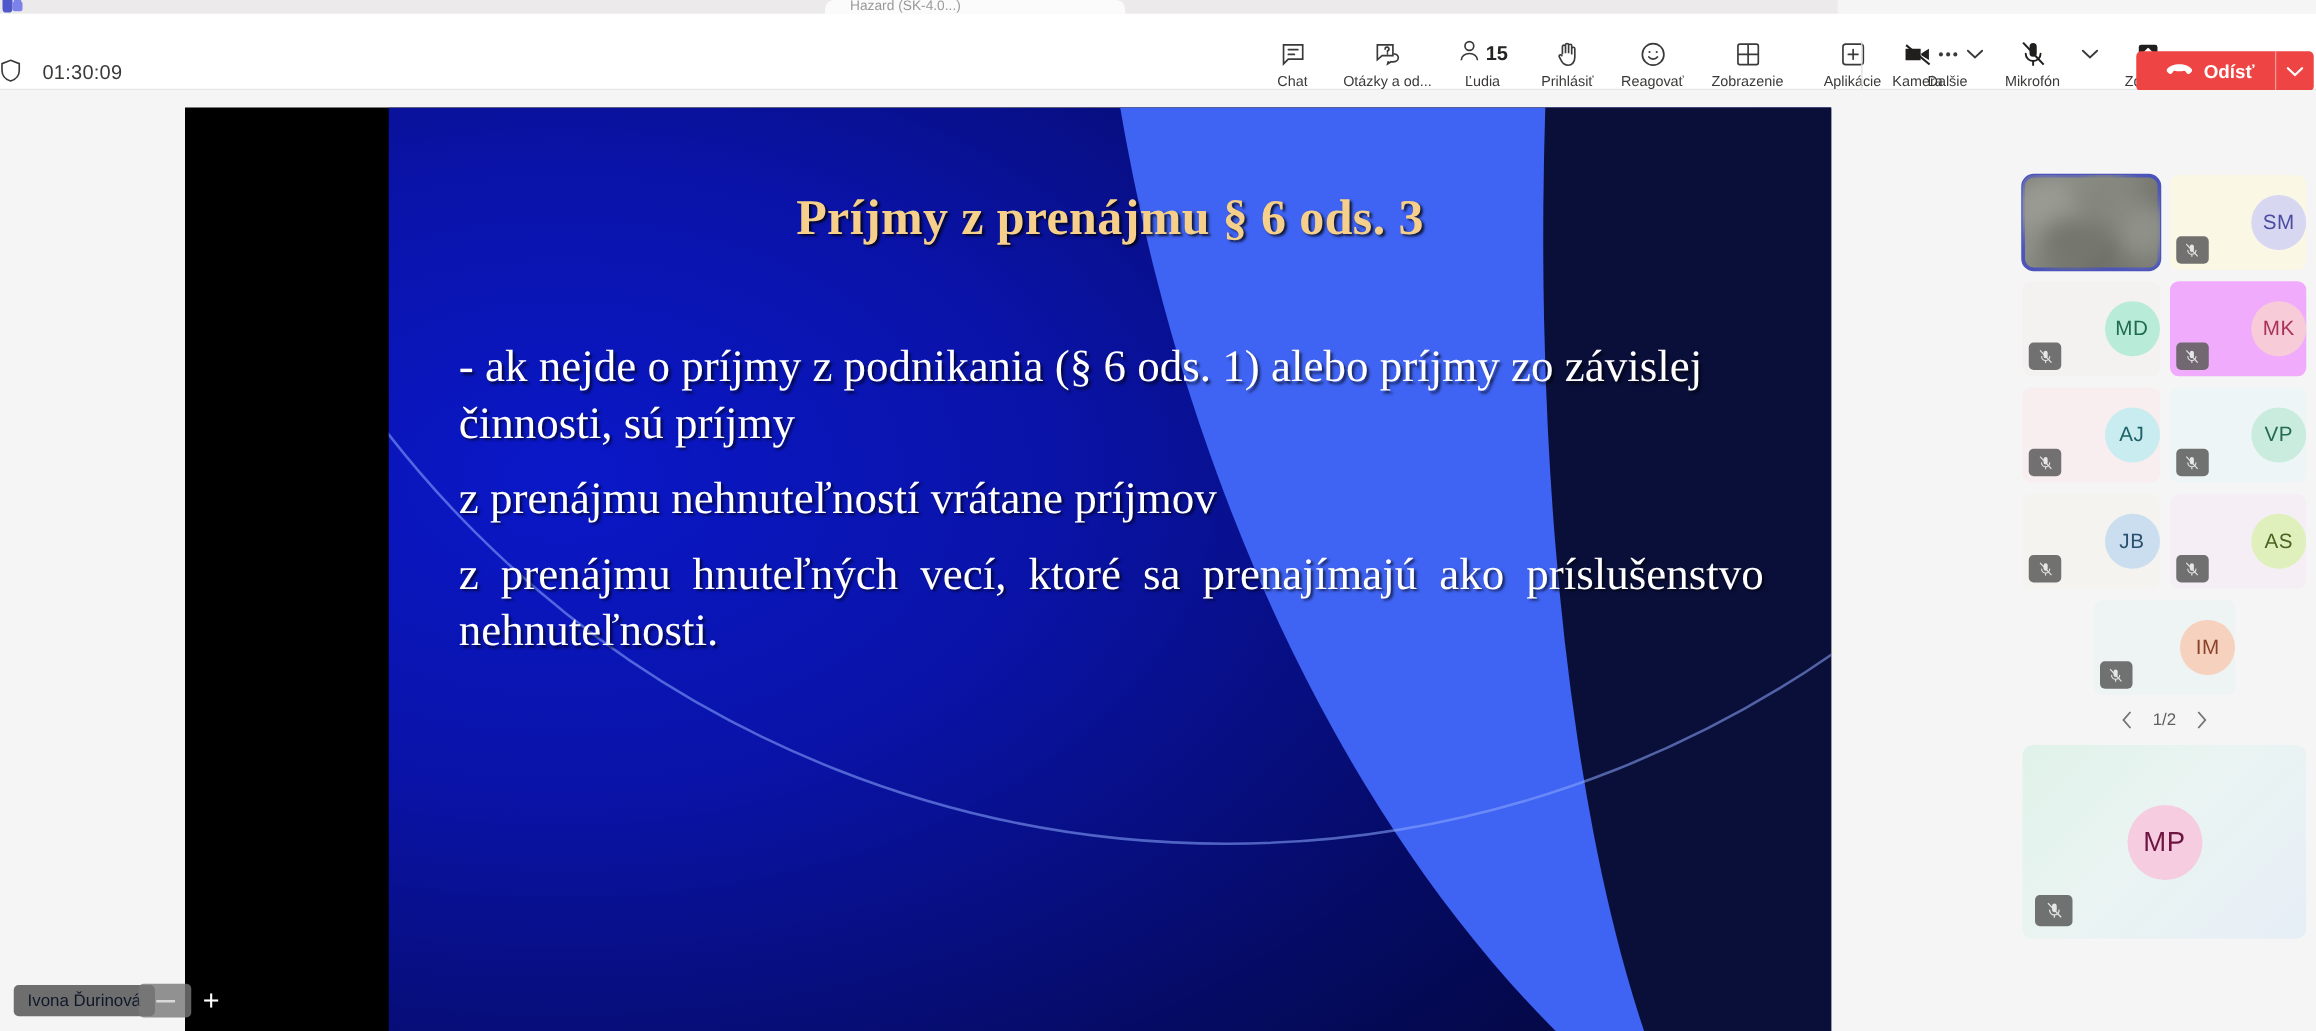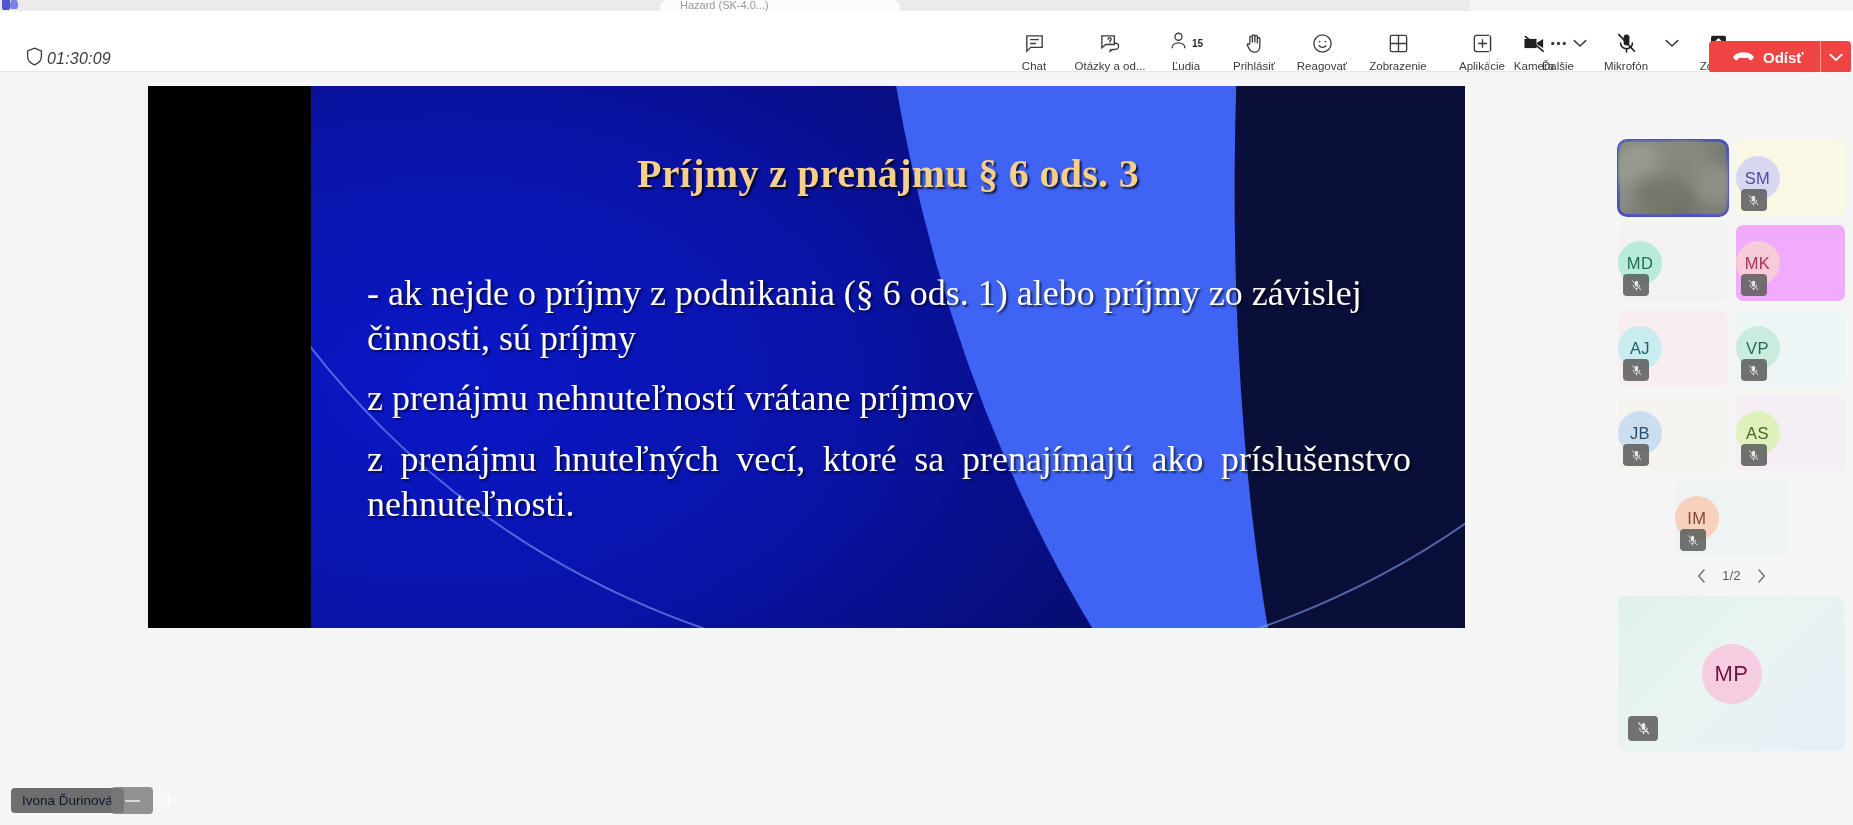--- a/index.html
+++ b/index.html
@@ -27,41 +27,41 @@
     position: absolute; left: 0px; top: -4px; width: 22px; height: 14px;
   }
   .teams-logo svg { display: block; }
 
   
   .toolbar {
     position: absolute; left: 0; top: 11px; width: 1853px; height: 61px;
     background: #ffffff; border-bottom: 1px solid #e6e6e6;
   }
   .shield-timer {
-    position: absolute; left: 26px; top: 36px;
-    display: flex; align-items: center; gap: 4px; font-style: italic;
+    position: absolute; left: 0; top: 36px;
+    display: flex; align-items: center; gap: 17px;
   }
   .shield-timer .t { font-size: 16px; color: #3b3a39; letter-spacing: .2px; }
 
   .tb-center {
     position: absolute; left: 1000px; top: 17px;
     display: flex; align-items: flex-start; gap: 0px;
   }
   .tb-item {
     display: flex; flex-direction: column; align-items: center;
     width: 68px; padding: 2px 0 0 0; cursor: pointer;
   }
   .tb-item .gl { height: 27px; display: flex; align-items: center; justify-content: center; }
   .tb-item .lb {
     font-size: 11.5px; color: #3b3a39; margin-top: 3px;
     white-space: nowrap; max-width: 78px; overflow: hidden; text-overflow: ellipsis;
   }
   .tb-item.wide { width: 84px; }
   .people-glyph { display: flex; align-items: center; gap: 4px; }
-  .people-count { font-size: 10px; font-weight: 700; color: #252423; text-align: center; }
+  .people-count { font-size: 16px; font-weight: 700; color: #252423; text-align: center; }
 
   .tb-sep {
     position: absolute; left: 1489px; top: 22px;
     width: 1px; height: 38px; background: #e1dfdd;
   }
 
   .tb-right {
     position: absolute; left: 1500px; top: 17px;
     display: flex; align-items: flex-start;
   }
@@ -82,21 +82,21 @@
   }
   .leave-div { width: 1px; background: rgba(255,255,255,.45); }
   .leave-cv { display: flex; align-items: center; justify-content: center; width: 30px; }
 
   
   .stage {
     position: absolute; left: 0px; top: 72px; width: 1610px; height: 753px;
     background: #f5f5f5;
   }
   .video-frame {
-    position: absolute; left: 148px; top: 14px; width: 1317px; height: 542px;
+    position: absolute; left: 148px; top: 14px; width: 1317px; height: 739px;
     background: #000; overflow: hidden;
   }
   .slide {
     position: absolute; left: 163px; top: 0px; width: 1154px; height: 739px;
     overflow: hidden;
     background:
       radial-gradient(120% 120% at 12% 40%, #0a18c8 0%, #0a13a8 28%, #050b64 60%, #03062e 90%);
   }
   
   .wedge {
@@ -166,21 +166,21 @@
   
   .rail {
     position: absolute; left: 1610px; top: 72px; width: 243px; height: 753px;
     background: #f5f5f5; padding: 68px 8px 0 8px;
   }
   .grid {
     display: grid; grid-template-columns: 1fr 1fr; gap: 9px 8px;
   }
   .tile {
     position: relative; height: 76px; border-radius: 7px; overflow: hidden;
-    display: flex; align-items: center; justify-content: flex-start;
+    display: flex; align-items: center; justify-content: flex-end;
     background: #f0efef; cursor: pointer;
   }
   .tile.active { outline: 3px solid #4b53bc; outline-offset: -2px; border-radius: 9px; }
   .tile.video {
     background: linear-gradient(135deg,#7d7f78 0%,#8e9087 35%,#6f7169 70%,#7b7d75 100%);
     filter: blur(0px);
   }
   .tile.video .blurs { position: absolute; inset: 0; }
   .tile.video .blurs span {
     position: absolute; border-radius: 50%; filter: blur(9px);

